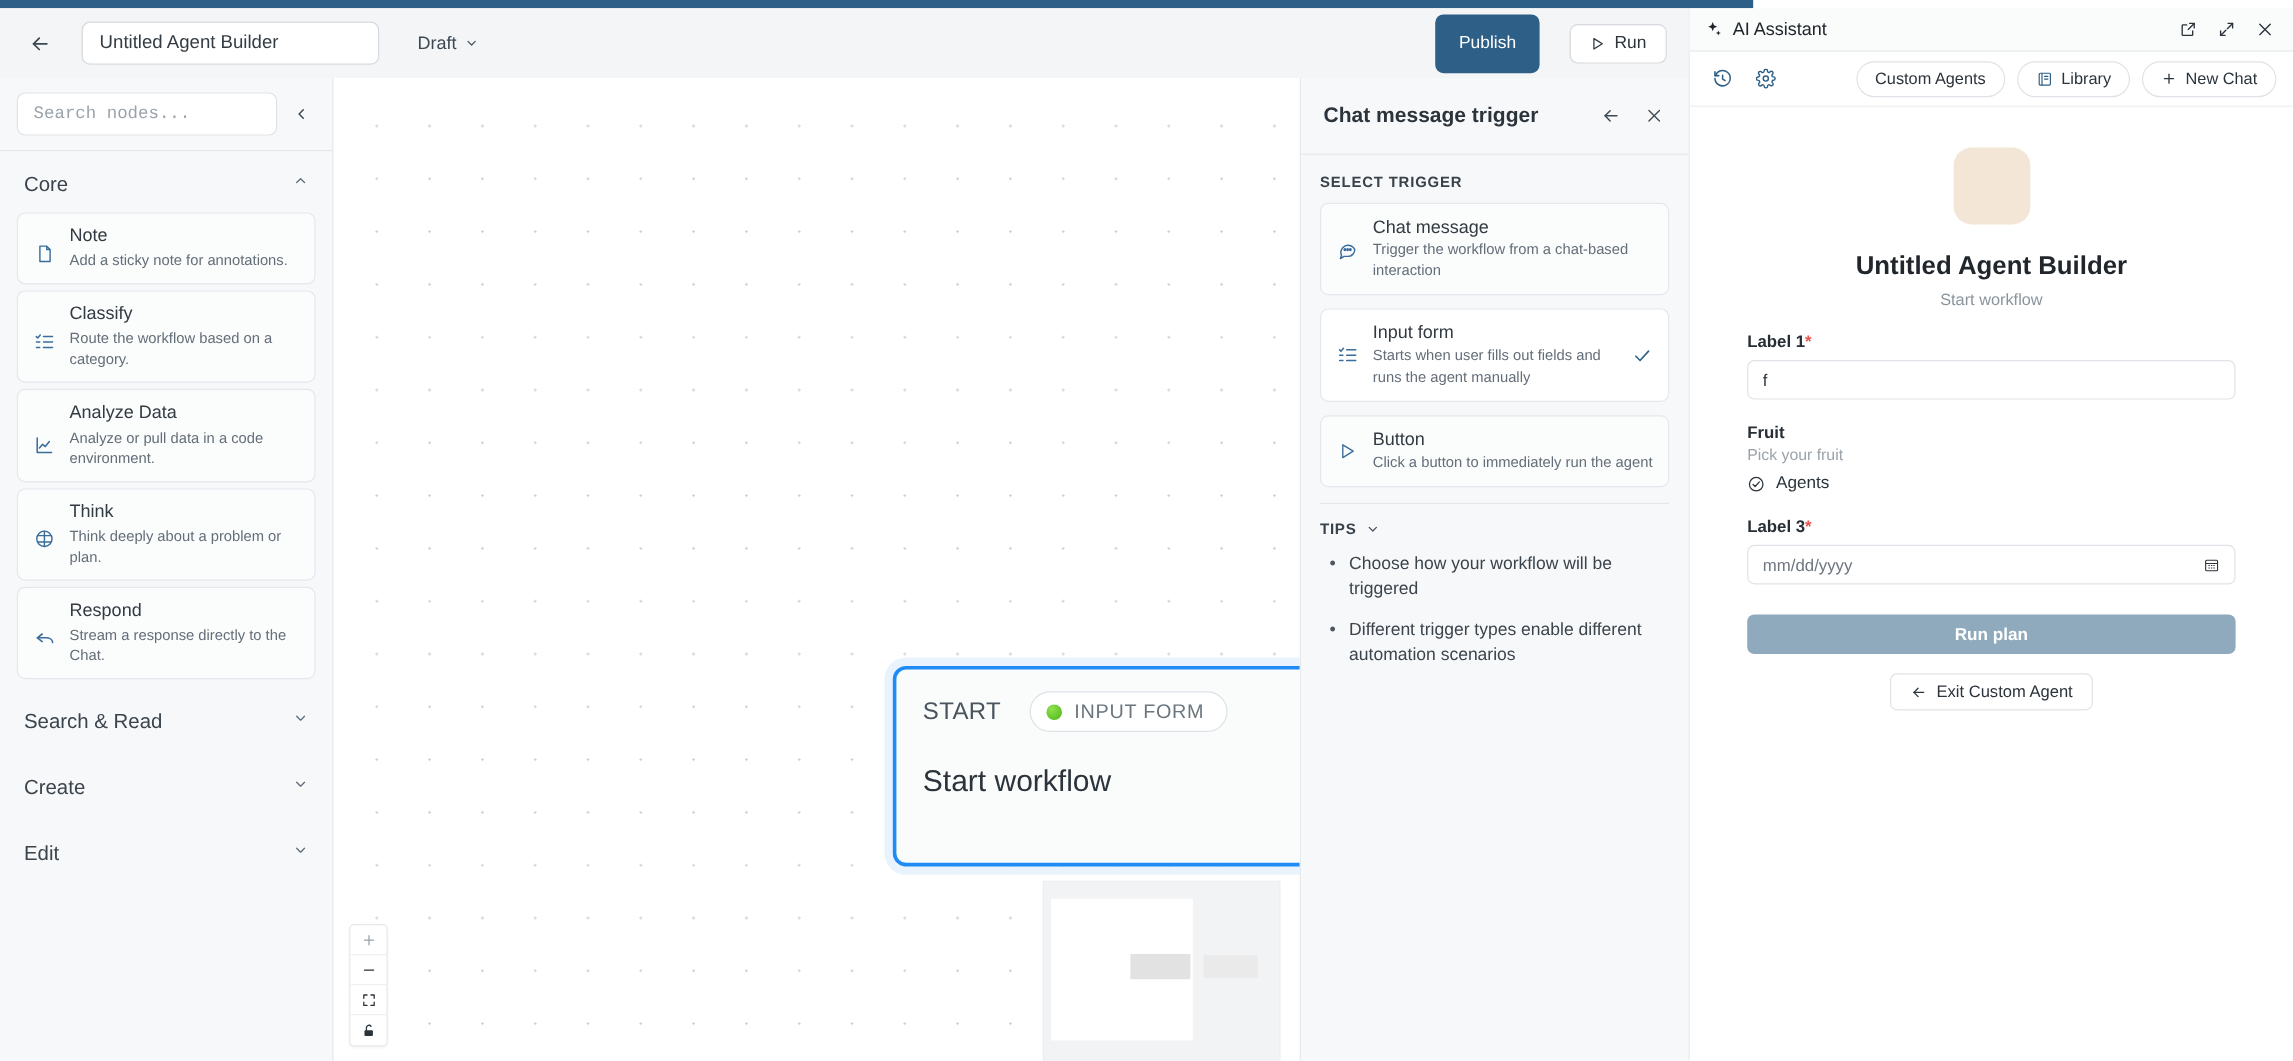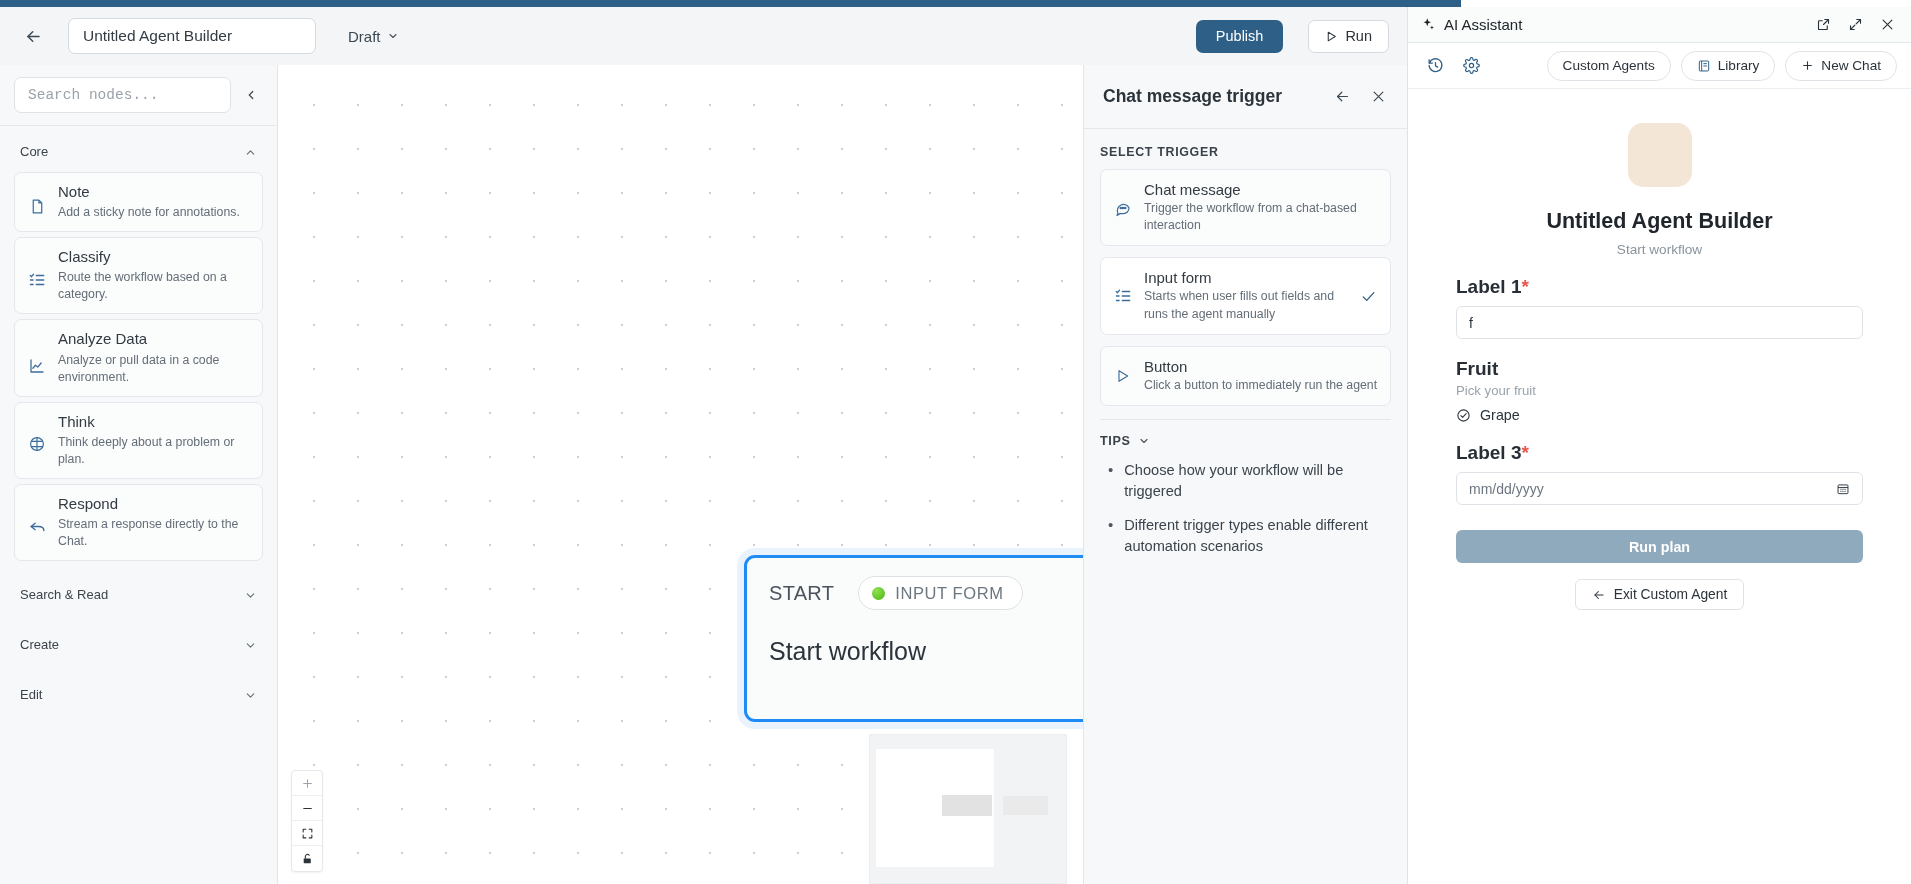--- a/index.html
+++ b/index.html
@@ -35,21 +35,21 @@
     display:flex; align-items:center; padding: 0 14px; font-size: 15.5px; color:#333b43;
     margin-left: 6px;
   }
   .draft-chip {
     display:flex; align-items:center; gap:6px; font-size:15px; color:#3c4852; margin-left: 18px; cursor:pointer;
   }
   .chev { font-size: 11px; color:#4a5560; }
   .topbar-spacer { flex:1; }
   .btn-publish {
     background:#2e5f86; color:#fff; border:none; border-radius:7px;
-    height: 33px; padding: 0 20px; font-size: 14.5px; font-family: inherit; cursor:pointer;
+    height: 49px; padding: 0 20px; font-size: 14.5px; font-family: inherit; cursor:pointer;
   }
   .btn-run {
     background:#fff; color:#2b333b; border:1px solid #d6dade; border-radius:7px;
     height: 33px; padding: 0 16px; font-size: 14.5px; font-family:inherit; cursor:pointer;
     display:flex; align-items:center; gap:7px; margin-left: 11px;
   }
 
   
   .split { flex: 1; display: flex; min-height: 0; }
 
@@ -65,22 +65,22 @@
   }
   .search-box input::placeholder { color:#9aa3ab; }
   .search-btn {
     width: 38px; border-left:1px solid #e6e9ec; display:flex; align-items:center; justify-content:center;
     background:#fff; cursor:pointer;
   }
   .collapse-btn { width: 24px; height:30px; display:flex; align-items:center; justify-content:center; color:#3c4852; cursor:pointer; font-size:15px;}
   .side-divider { height:1px; background:#e4e8eb; }
   .side-scroll { flex:1; overflow:hidden; padding: 10px 0 0; }
   .group-head {
-    display:flex; align-items:flex-end; justify-content:space-between;
-    padding: 8px 20px 8px 20px; font-size: 13px; color:#3b444c; cursor:pointer;
+    display:flex; align-items:flex-start; justify-content:space-between;
+    padding: 8px 20px 8px 20px; font-size: 17px; color:#3b444c; cursor:pointer;
   }
   .group-head .gchev { color:#62707c; font-size:12px; }
   .node-card {
     margin: 5px 14px; border:1px solid #e4e8ec; border-radius:7px; background:#fbfcfc;
     padding: 9px 12px 10px; display:flex; gap: 11px; cursor:pointer; align-items:center;
   }
   .node-ic { width: 20px; flex:none; color:#3b6d9c; display:flex; align-items:center; justify-content:center; padding-top: 9px;}
   .node-txt { min-width:0; }
   .node-title { font-size: 15px; color:#323a42; line-height: 1.35; }
   .node-desc { font-size: 12.3px; color:#646e78; line-height: 1.38; margin-top: 2px; }
@@ -167,21 +167,21 @@
   .pill-btn {
     height: 30px; border:1px solid #dfe3e7; border-radius: 16px; background:#fff;
     display:flex; align-items:center; gap:7px; padding: 0 15px; font-size: 13.6px; color:#2b333b;
     cursor:pointer; font-family:inherit;
   }
   .ai-content { flex:1; overflow:hidden; padding: 26px 48px 0; }
   .agent-avatar { width: 64px; height:64px; border-radius: 15px; background:#f4e6d7; margin: 8px auto 0; }
   .agent-name { text-align:center; font-size: 21.5px; font-weight:bold; color:#20262c; margin-top: 22px; }
   .agent-sub { text-align:center; font-size: 13.6px; color:#8a949d; margin-top: 8px; }
   .field { margin-top: 19px; }
-  .f-label { font-size: 19px; font-weight:bold; color:#272e35; }
+  .f-label { font-size: 14px; font-weight:bold; color:#272e35; }
   .req { color:#e8554d; }
   .f-help { font-size: 13.2px; color:#9aa3ab; margin-top: 3px; }
   .f-input {
     margin-top: 8px; height: 33px; border:1px solid #dfe3e7; border-radius:6px; background:#fff;
     display:flex; align-items:center; padding: 0 12px; font-size: 14px; color:#2b333b;
   }
   .f-input.ph { color:#6d7680; justify-content: space-between; }
   .opt-row { display:flex; align-items:center; gap:9px; margin-top: 9px; font-size: 14.3px; color:#2b333b; cursor:pointer;}
   .opt-check { color:#2b333b; display:flex; align-items:center; }
   .run-agent {
@@ -593,21 +593,21 @@
             <span>Fruit</span>
           </div>
           <div class="f-help">Pick your fruit</div>
           <div class="opt-row">
             <span class="opt-check">
               <svg width="15" height="15" viewBox="0 0 24 24" fill="none" stroke="#2b333b" stroke-width="1.7" stroke-linecap="round" stroke-linejoin="round">
                   <circle cx="12" cy="12" r="9"></circle>
                   <path d="M7.8 12.3l2.8 2.8 5.6-6.2"></path>
                 </svg>
             </span>
-            <span>Grape</span>
+            <span>Agents</span>
           </div>
         </div>
 
         <div class="field">
           <div class="f-label">
             <span>Label 3</span><span class="req">*</span>
           </div>
           <div class="f-input ph">
             <span>mm/dd/yyyy</span>
             <span>

